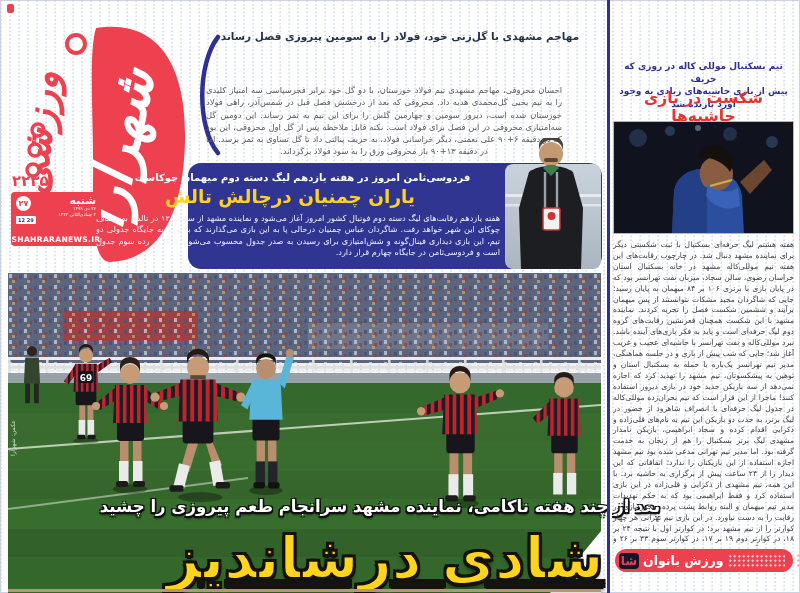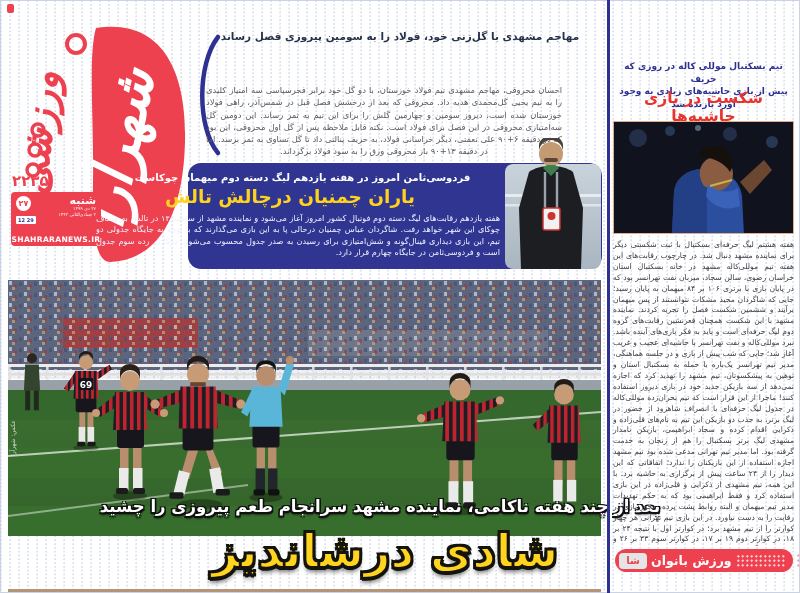--- a/index.html
+++ b/index.html
@@ -28,38 +28,38 @@
   .top-kicker{right:200px;left:200px;top:30px;text-align:center;font-size:10.5px;font-weight:bold;color:#26324a;}
   .top-headline{right:200px;left:200px;top:45px;text-align:center;font-size:21.5px;font-weight:bold;color:#2e3192;}
   .top-body{right:238px;left:206px;top:84px;height:72px;overflow:hidden;font-size:8.4px;line-height:12.3px;color:#5a5a5f;text-align:justify;text-align-last:center;}
   
   .league-box{left:188px;top:163px;width:414px;height:106px;background:#2f3590;border-radius:13px;}
   .league-kicker{right:300px;left:105px;top:172px;text-align:center;font-size:10px;font-weight:bold;color:#ffffff;}
   .league-headline{right:392px;left:290px;top:186px;width:300px;right:unset;left:115px;text-align:right;font-size:18.5px;font-weight:bold;color:#ffd21e;}
   .league-body{right:300px;left:96px;top:213px;height:52px;overflow:hidden;font-size:8.2px;line-height:11.4px;color:#eef0ff;text-align:justify;}
   .coach-photo{left:505px;top:138px;width:96px;height:131px;overflow:visible;}
   
-  .main-photo{left:8px;top:280px;width:593px;height:256px;overflow:hidden;}
+  .main-photo{left:8px;top:273px;width:593px;height:320px;overflow:hidden;}
   .photo-kicker{left:70px;right:110px;top:497px;text-align:center;font-size:16.5px;font-weight:bold;color:#ffffff;
     text-shadow:-1.5px -1.5px 0 #101010,1.5px -1.5px 0 #101010,-1.5px 1.5px 0 #101010,1.5px 1.5px 0 #101010,0 2.5px 2px rgba(0,0,0,.55);}
-  .photo-headline{left:120px;right:150px;top:524px;text-align:center;font-size:46px;font-weight:bold;color:#ffd41e;
+  .photo-headline{left:120px;right:150px;top:524px;text-align:center;font-size:58px;font-weight:bold;color:#ffd41e;
     -webkit-text-stroke:2px #14130d;
-    text-shadow:0 3px 0 #14130d,-2px -2px 0 #14130d,2px -2px 0 #14130d,-2px 2px 0 #14130d,2px 2px 0 #14130d,0 5px 4px rgba(0,0,0,.5);}
+    text-shadow:0 3px 0 #14130d,-2px -2px 0 #14130d,2px -2px 0 #14130d,-2px 2px 0 #14130d,2px 2px 0 #14130d,0 5px 4px rgba(0,0,0,.5);text-decoration:underline;}
   .photo-credit{left:9px;top:420px;height:130px;writing-mode:vertical-rl;transform:rotate(180deg);font-size:6px;color:#e9e9e9;opacity:.85;}
   .photo-bottom-strip{left:8px;top:589px;width:593px;height:3px;background:#b59575;}
   
   .col-divider{left:190px;left:unset;right:190px;top:0;width:3px;height:593px;background:#2e3192;}
   .bk-kicker{left:613px;width:181px;top:60px;text-align:center;font-size:9px;font-weight:bold;color:#2e3192;line-height:12.5px;}
   .bk-headline{left:613px;width:181px;top:89px;text-align:center;font-size:15.5px;font-weight:bold;color:#e8332e;}
   .bk-photo{left:613px;top:121px;width:181px;height:113px;border:1px solid #e0ae86;overflow:hidden;background:#10131d;}
   .bk-body{left:613px;width:181px;top:240px;height:306px;overflow:hidden;font-size:7.6px;line-height:10.9px;color:#3a3a40;text-align:justify;}
   .women-banner{left:615px;top:549px;width:178px;height:23px;background:#ee4150;border-radius:12px;display:flex;align-items:center;padding:0 4px;direction:rtl;}
   .banner-dots{flex:1;height:13px;margin-right:4px;background-image:radial-gradient(circle,#ffffff 1px,transparent 1.2px);background-size:4.5px 4.5px;opacity:.8;}
   .banner-label{color:#fff;font-weight:bold;font-size:12.5px;white-space:nowrap;padding:0 4px;}
-  .banner-logo{width:28px;height:16px;background:#e5e5e5;border-radius:4px;color:#ee4150;font-size:10px;font-weight:bold;text-align:center;line-height:16px;flex:0 0 auto;}
+  .banner-logo{width:20px;height:16px;background:#0f172a;border-radius:4px;color:#ee4150;font-size:12px;font-weight:bold;text-align:center;line-height:16px;flex:0 0 auto;}
   .outer-dots{top:553px;width:14px;height:15px;background-image:radial-gradient(circle,#f0a9ae 1px,transparent 1.2px);background-size:4.5px 5px;}
   .women-headline{left:613px;width:181px;top:577px;text-align:right;font-size:11px;font-weight:bold;color:#e2574b;}
 </style>
 </head>
 <body>
 
 <div class="page">
 
   <div class="abs corner-mark"></div>
 

